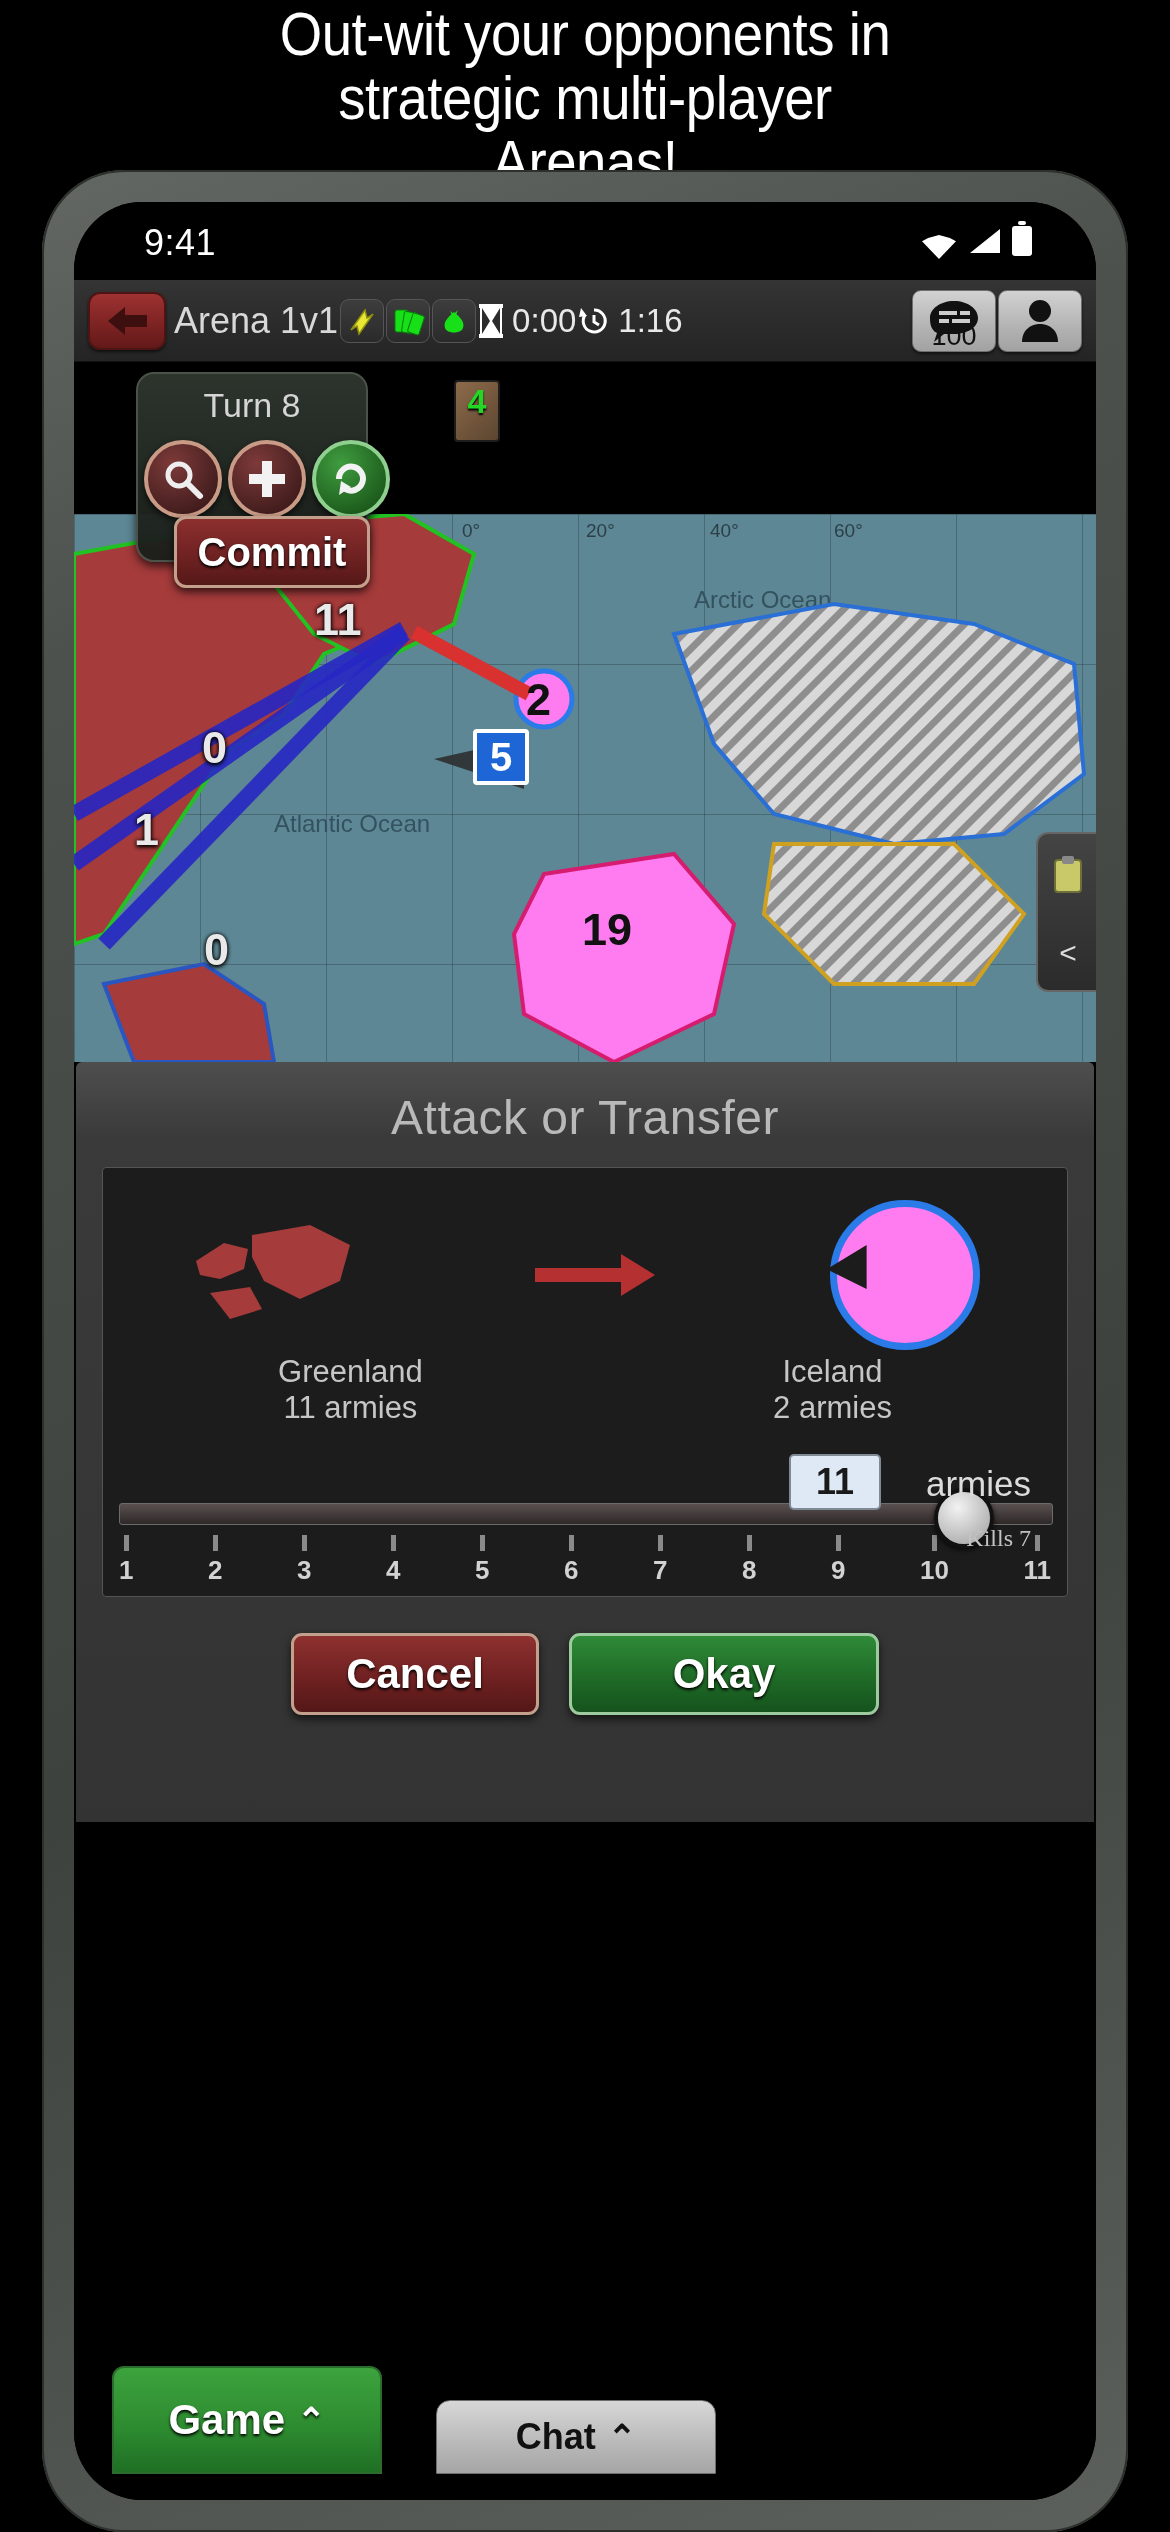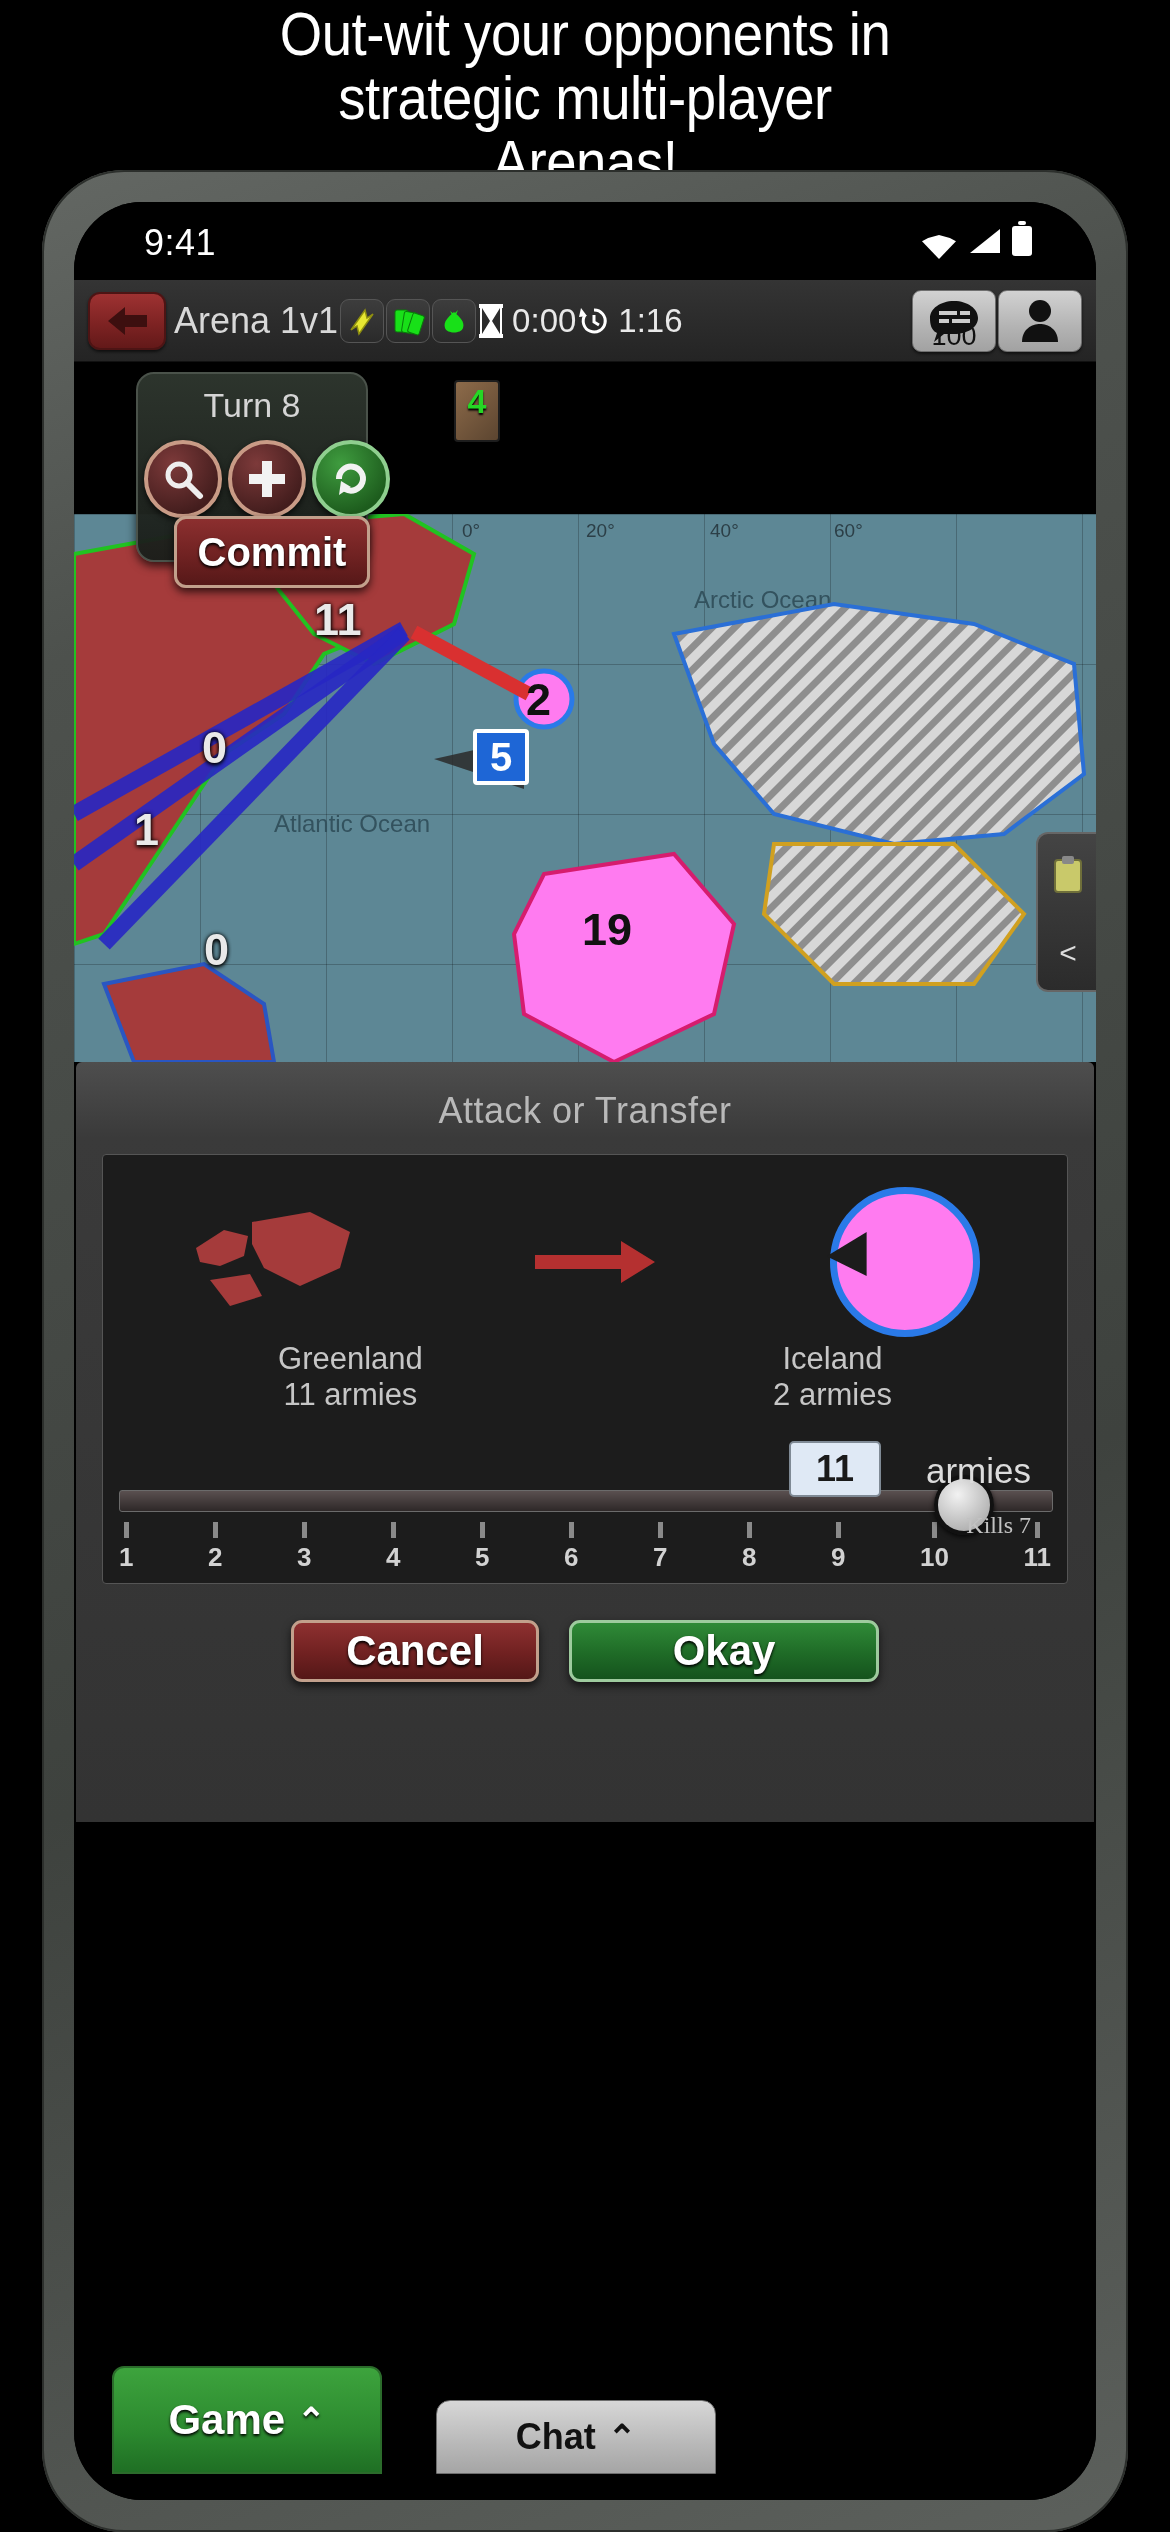--- a/index.html
+++ b/index.html
@@ -176,21 +176,21 @@
     color:#ddd; font-size:30px;
   }
 
   
   .dialog{
     position:relative; margin:0 2px; height:760px;
     background:linear-gradient(180deg,#4e4e4e 0%,#3a3a3a 10%,#333 100%);
     border-radius:6px 6px 0 0;
   }
   .dlg-title{
-    text-align:center; color:#b9b9b9; font-size:36px; padding:28px 0 22px;
+    text-align:center; color:#b9b9b9; font-size:48px; padding:28px 0 22px;
     letter-spacing:.5px;
   }
   .dlg-body{
     margin:0 26px; background:#1c1c1c; border:1px solid #555;
     border-radius:4px; height:430px; position:relative;
   }
   .fromto{
     display:flex; align-items:center; justify-content:space-around;
     padding-top:34px; height:180px;
   }
@@ -230,21 +230,21 @@
     display:flex;align-items:center;justify-content:center;
     color:#1a1a1a; font-size:36px; font-weight:700;
   }
   .armies-lbl{ position:absolute; right:36px; bottom:92px; color:#dcdcdc; font-size:35px; }
   .kills-lbl{ position:absolute; right:36px; bottom:44px; color:#c2c2c2; font-size:24px;font-family:Liberation Serif, serif; }
 
   .dlg-actions{
     display:flex; justify-content:center; gap:30px; margin-top:36px;
   }
   .btn{
-    height:62px; border-radius:11px; display:flex;align-items:center;justify-content:center;
+    height:82px; border-radius:11px; display:flex;align-items:center;justify-content:center;
     font-size:42px; font-weight:700; color:#fff; text-shadow:0 2px 3px #000;
     box-shadow:0 4px 8px rgba(0,0,0,.65);
   }
   .btn.cancel{ width:248px; background:linear-gradient(180deg,#8e3030 0%,#702121 55%,#541717 100%); border:3px solid #c2a08c; }
   .btn.okay{ width:310px; background:linear-gradient(180deg,#2f8a37 0%,#1f6b27 55%,#15531d 100%); border:3px solid #9ecb9e; }
 
   
   .bottombar{
     position:absolute; left:0; right:0; bottom:0; height:160px;
     background:#000; display:flex; align-items:flex-end; padding-bottom:26px;

